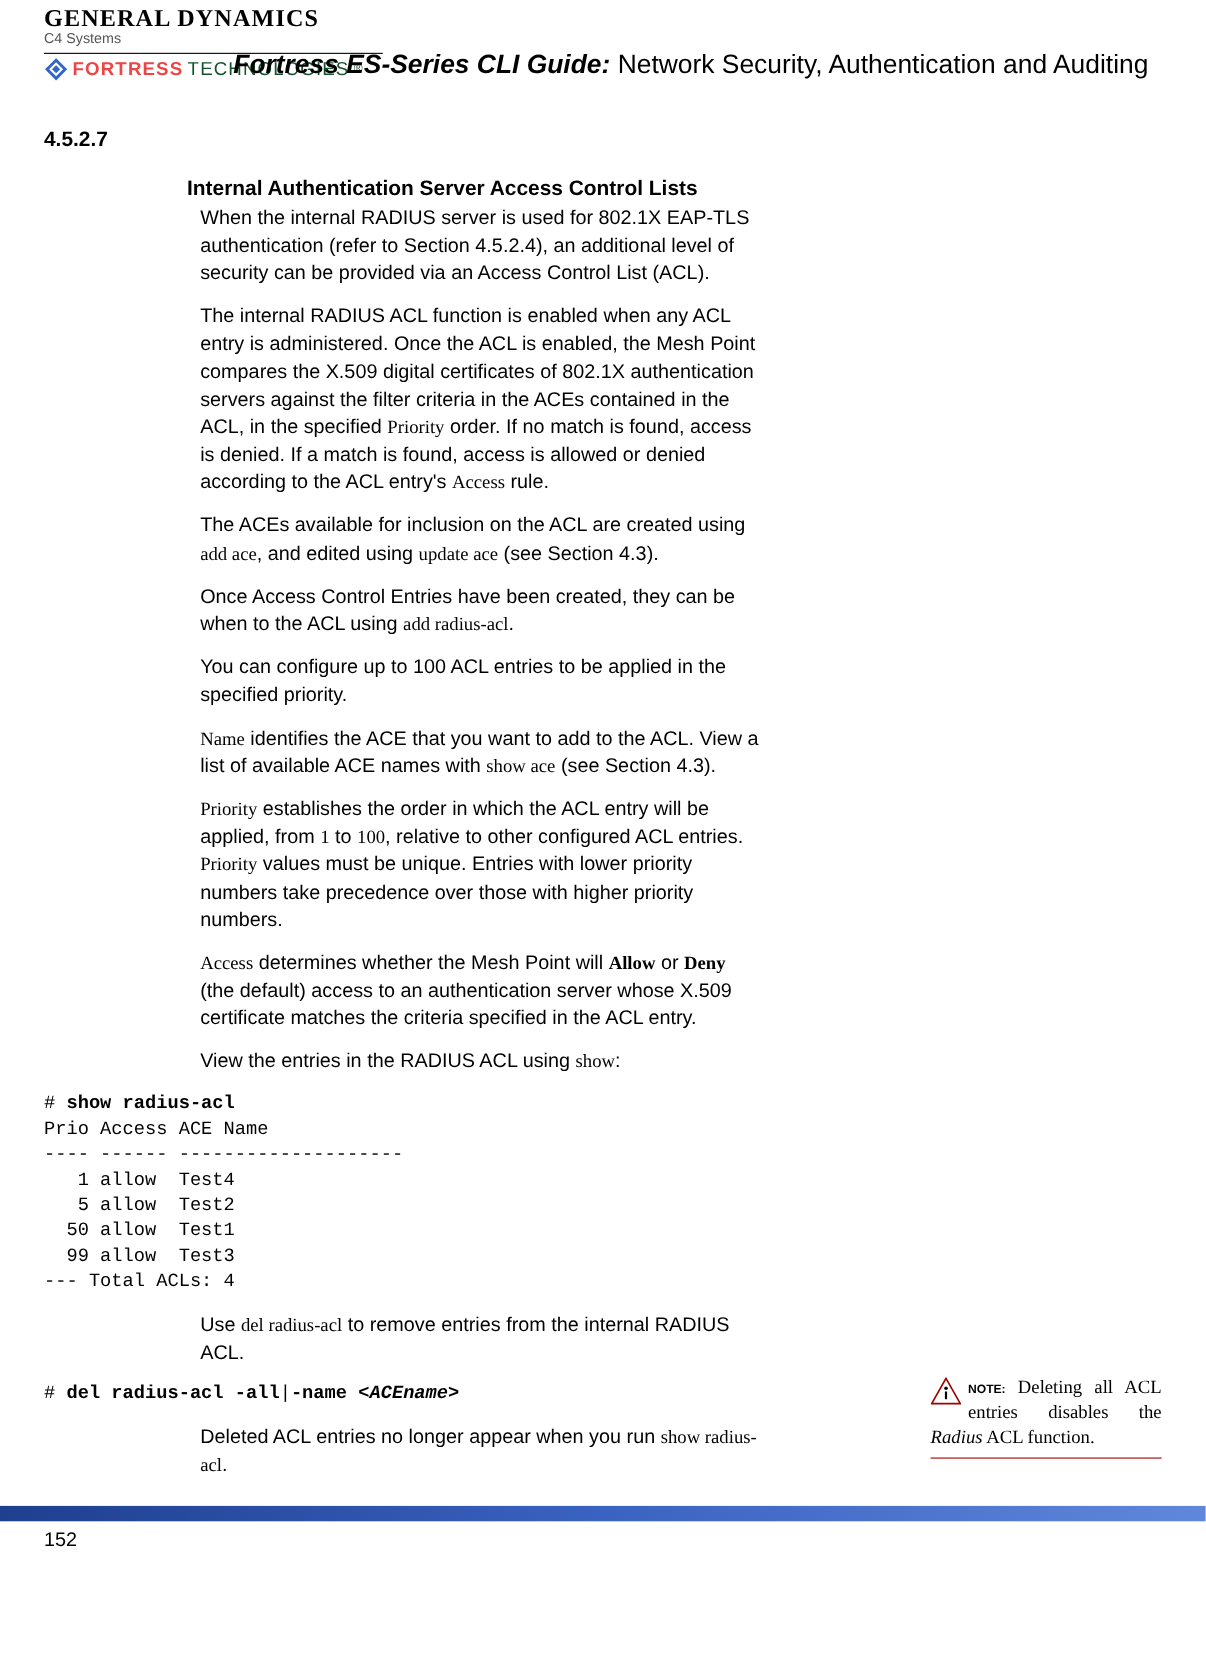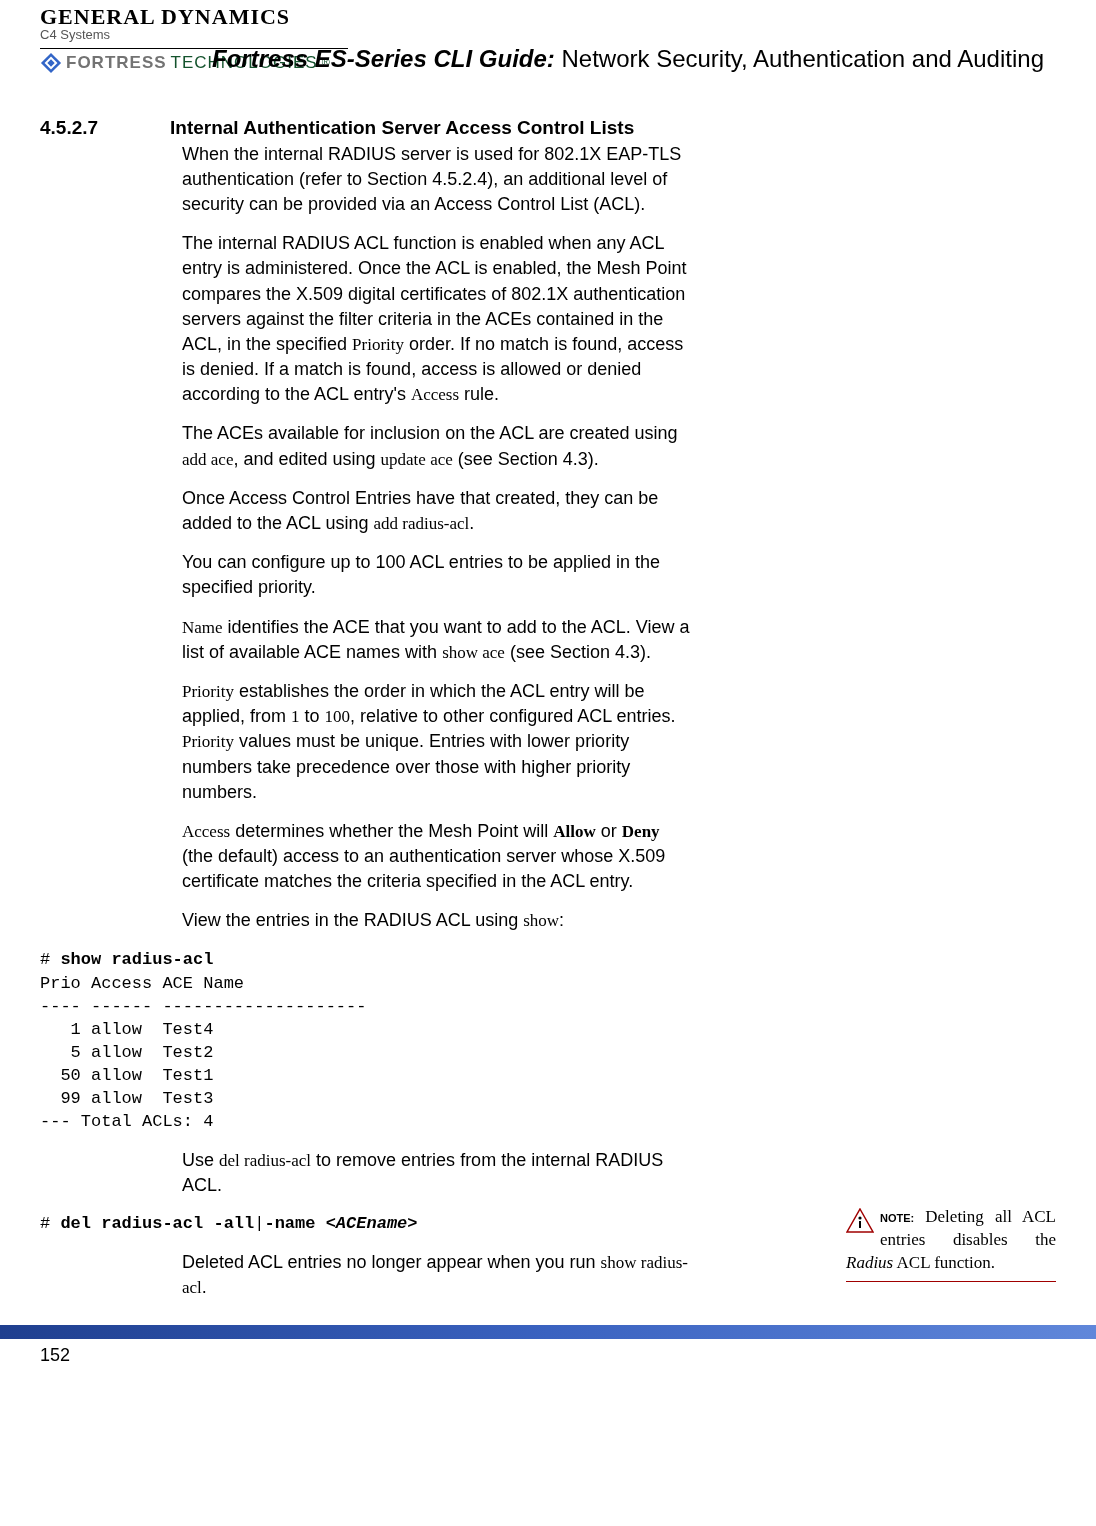--- a/index.html
+++ b/index.html
@@ -48,21 +48,21 @@
   }
   .fortress-diamond {
     width: 22px;
     height: 22px;
   }
   .fortress-word {
     font-family: Arial, sans-serif;
     font-weight: 800;
     font-size: 17px;
     letter-spacing: 1px;
-    color: #737373;
+    color: #ef4444;
   }
   .tech-word {
     font-family: Arial, sans-serif;
     font-weight: 400;
     font-size: 17px;
     letter-spacing: 1px;
     color: #14532d;
   }
   .header-right {
     position: absolute;
@@ -87,20 +87,21 @@
   .sec-num {
     flex: 0 0 100px;
     font-weight: 700;
     font-size: 19px;
     font-family: Verdana, Arial, sans-serif;
   }
   .sec-title {
     font-weight: 700;
     font-size: 19px;
     font-family: Verdana, Arial, sans-serif;
+    margin-top: 44px;
   }
   .body-col {
     margin-left: 142px;
     width: 510px;
   }
   .body-col p {
     margin: 0 0 14px 0;
   }
   .mono {
     font-family: Liberation Serif, serif;
@@ -198,21 +199,21 @@
 
       <p>
         <span>The internal RADIUS ACL function is enabled when any ACL entry is administered. Once the ACL is enabled, the Mesh Point compares the X.509 digital certificates of 802.1X authentication servers against the filter criteria in the ACEs contained in the ACL, in the specified </span><span class="mono">Priority</span><span> order. If no match is found, access is denied. If a match is found, access is allowed or denied according to the ACL entry's </span><span class="mono">Access</span><span> rule.</span>
       </p>
 
       <p>
         <span>The ACEs available for inclusion on the ACL are created using </span><span class="mono">add ace</span><span>, and edited using </span><span class="mono">update ace</span><span> (see Section 4.3).</span>
       </p>
 
       <p>
-        <span>Once Access Control Entries have that created, they can be added to the ACL using </span><span class="mono">add radius-acl</span><span>.</span>
+        <span>Once Access Control Entries have been created, they can be when to the ACL using </span><span class="mono">add radius-acl</span><span>.</span>
       </p>
     </div>
 
 
     <div class="body-col">
       <p>You can configure up to 100 ACL entries to be applied in the specified priority.</p>
 
       <p>
         <span class="mono">Name</span><span> identifies the ACE that you want to add to the ACL. View a list of available ACE names with </span><span class="mono">show ace</span><span> (see Section 4.3).</span>
       </p>

